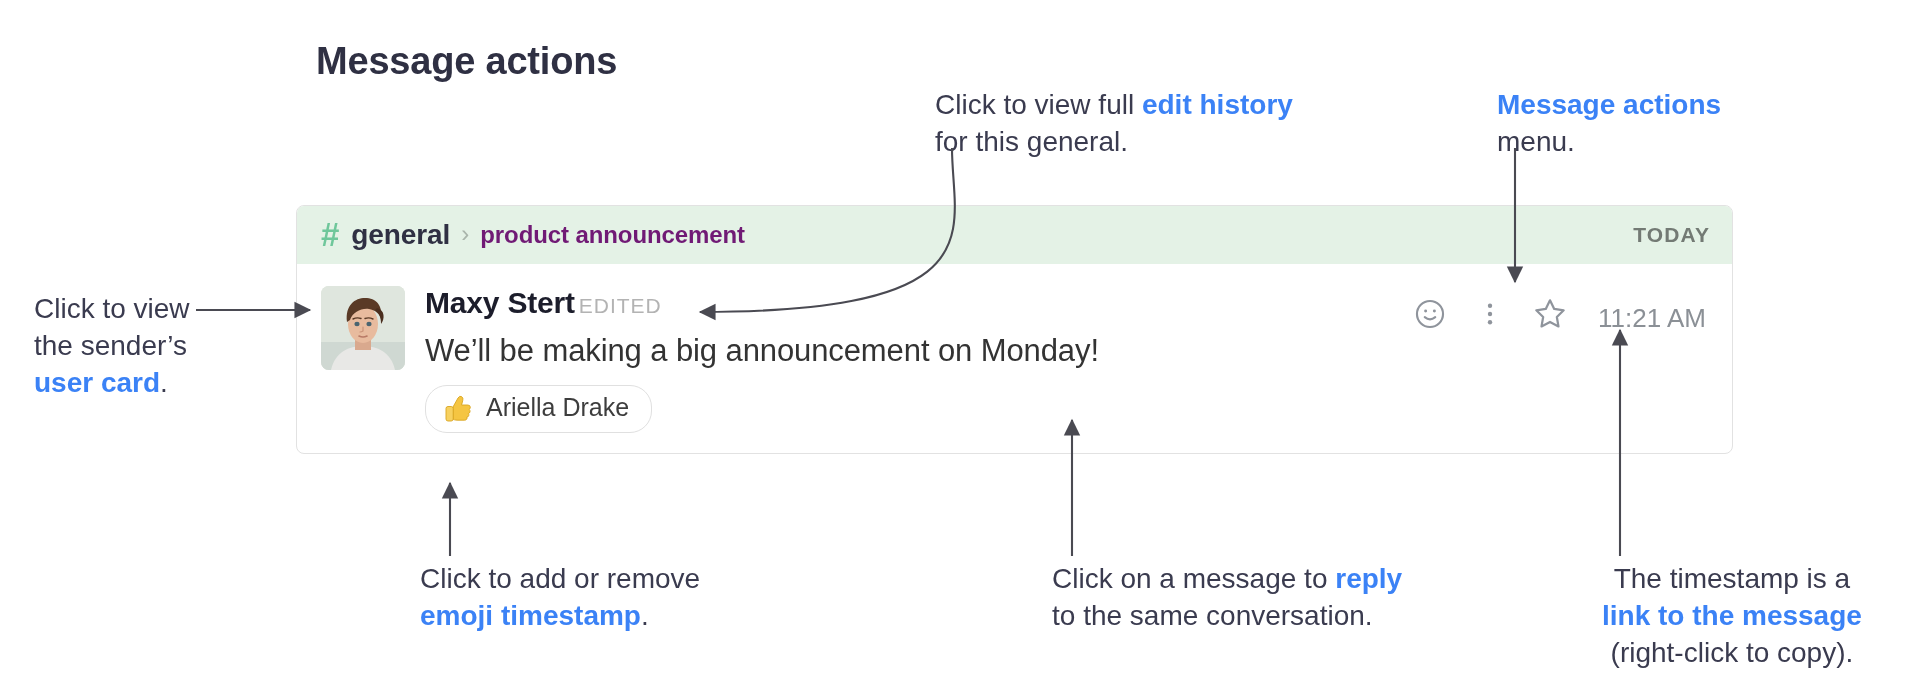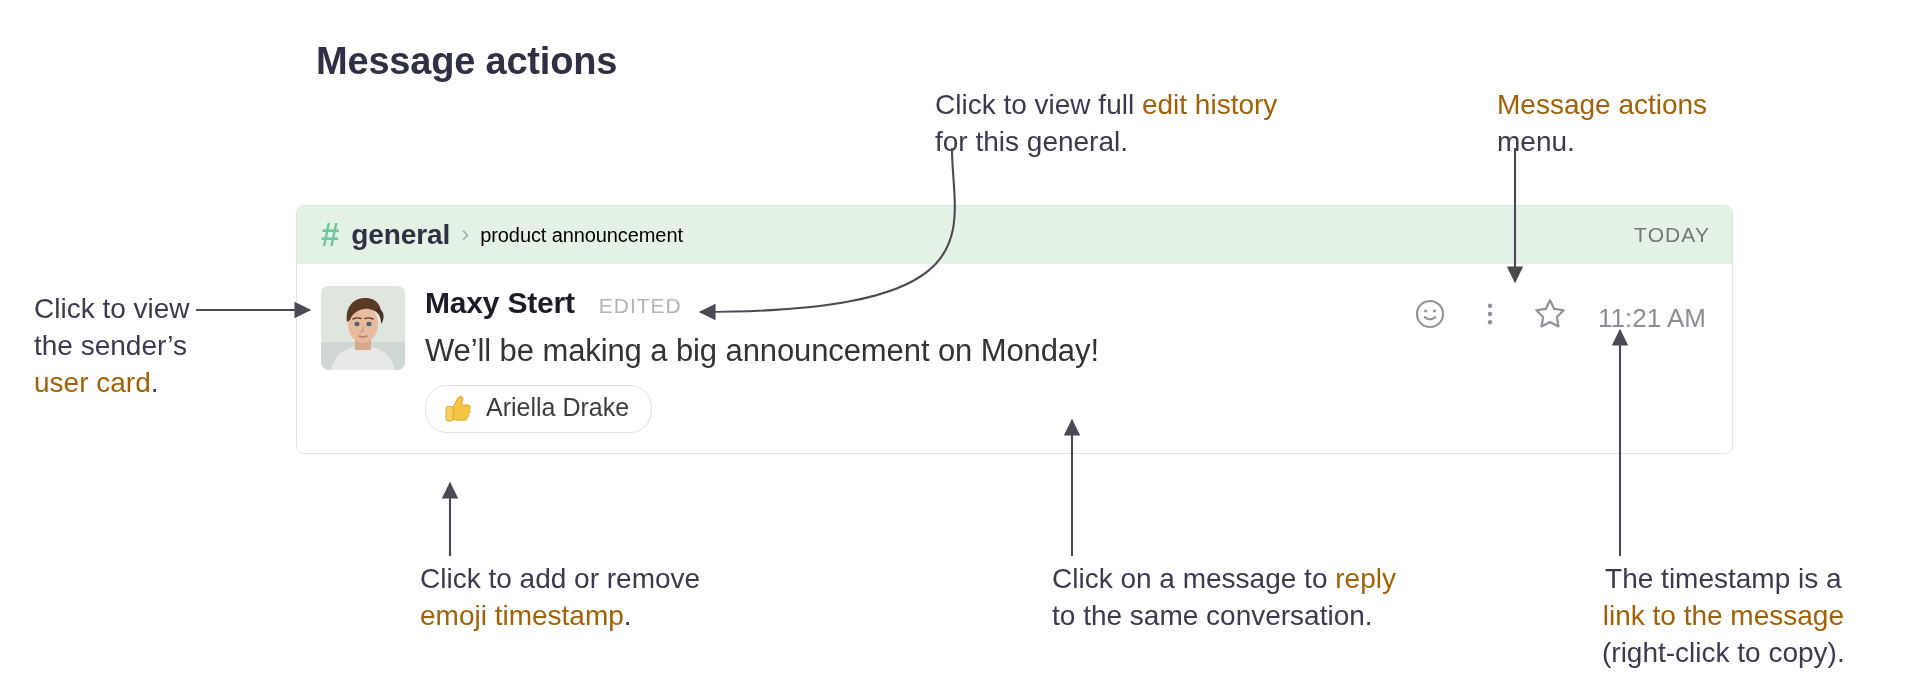--- a/index.html
+++ b/index.html
@@ -32,21 +32,21 @@
   }
 
   
   .callout {
     position: absolute;
     font-size: 28px;
     line-height: 1.33;
     color: #3a3b4f;
     white-space: nowrap;
   }
-  .callout b { font-weight: 400; color: #a16207; }
+  .callout b { font-weight: 700; color: #3b82f6; }
 
   .callout-edit-history { left: 935px; top: 86px; }
   .callout-actions-menu { left: 1497px; top: 86px; }
   .callout-user-card   { left: 34px;  top: 290px; }
   .callout-emoji       { left: 420px; top: 560px; }
   .callout-reply       { left: 1052px;top: 560px; }
   .callout-timestamp   { left: 1602px;top: 560px; text-align: center; }
 
   
   .arrows {
@@ -94,31 +94,31 @@
     letter-spacing: -0.1px;
   }
   .breadcrumb-sep {
     color: #a9b5ab;
     font-size: 24px;
     margin: 0 11px;
     transform: translateY(-1px);
     display: inline-block;
   }
   .topic-name {
-    font-size: 20px;
-    font-weight: 400;
-    color: #000000;
+    font-size: 24px;
+    font-weight: 700;
+    color: #701a75;
     letter-spacing: -0.1px;
   }
   .today-label {
     margin-left: auto;
     font-size: 21px;
     letter-spacing: 1.1px;
     color: #737a74;
-    font-weight: 400;
+    font-weight: 700;
   }
 
   .message-row {
     display: flex;
     padding: 22px 22px 20px 24px;
     box-sizing: border-box;
     position: relative;
   }
 
   .avatar {
@@ -142,21 +142,21 @@
     align-items: baseline;
     height: 36px;
   }
   .sender-name {
     font-size: 30px;
     font-weight: 700;
     color: #1c1d2b;
     letter-spacing: -0.2px;
   }
   .edited-label {
-    margin-left: 24px;
+    margin-left: 4px;
     font-size: 21px;
     letter-spacing: 1px;
     color: #b3b3b3;
     font-weight: 400;
     text-align: right;
   }
   .message-text {
     margin-top: 10px;
     font-size: 31px;
     color: #333333;

